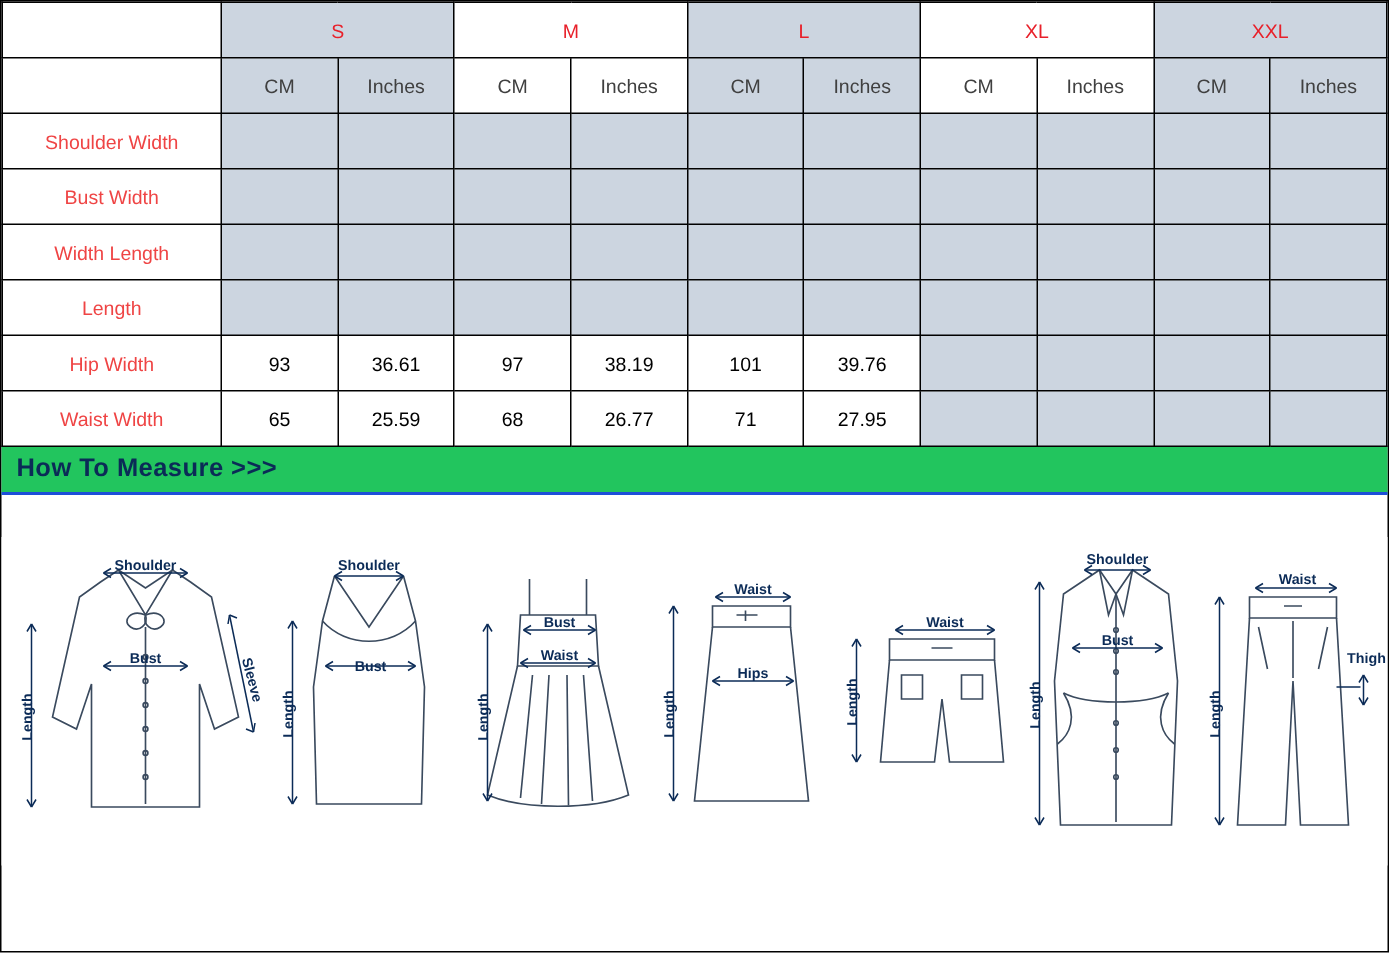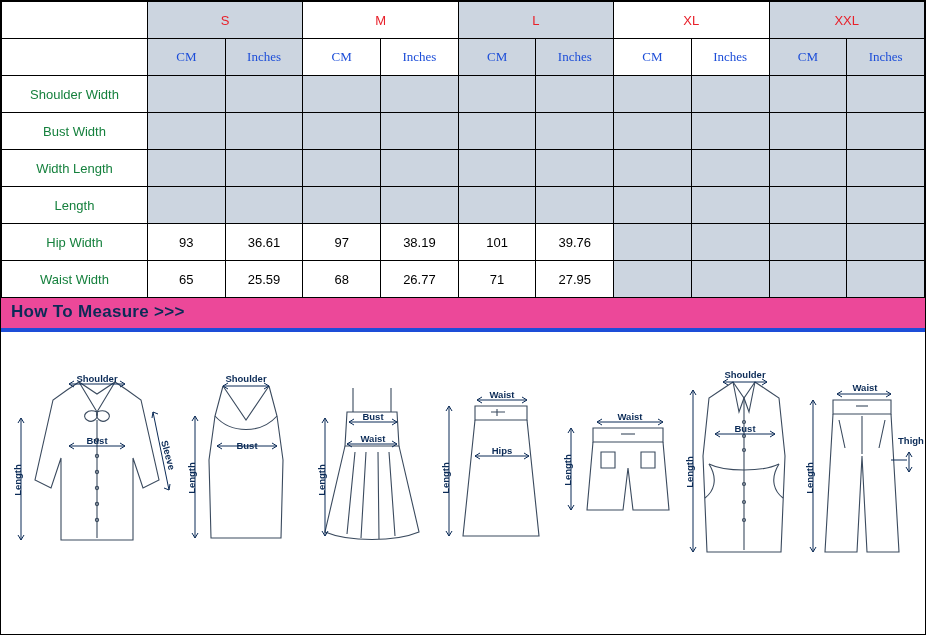--- a/index.html
+++ b/index.html
@@ -41,49 +41,48 @@
     vertical-align: middle;
     font-size: 13px;
     font-weight: normal;
     padding: 0;
     height: 36px;
     background: #fff;
   }
   td.label-col {
     width: 145px;
     font-size: 13.5px;
-    color: #15803d;
+    color: #ef4444;
   }
   td.size-head {
     font-size: 19px;
     font-weight: bold;
     color: #e8202a;
     height: 34px;
   }
   td.unit-head {
     font-size: 13px;
     font-weight: bold;
-    color: #1d4ed8;
+    color: #404040;
     height: 30px;
-    font-family: Liberation Serif, serif;
   }
   .shaded {
     background: #ccd5e0 !important;
   }
   .empty-cell {
     background: #fff;
   }
   .val {
     font-size: 14px;
   }
   .how-to-bar {
     position: relative;
     height: 30px;
-    border-bottom: 4px solid #1d4ed8;
-    background: #ec4899;
+    border-bottom: 2px solid #1d4ed8;
+    background: #22c55e;
   }
   .how-to-text {
     position: absolute;
     left: 10px;
     top: 4px;
     font-size: 17px;
     font-weight: bold;
     color: #0b2b57;
     letter-spacing: 0.3px;
   }

